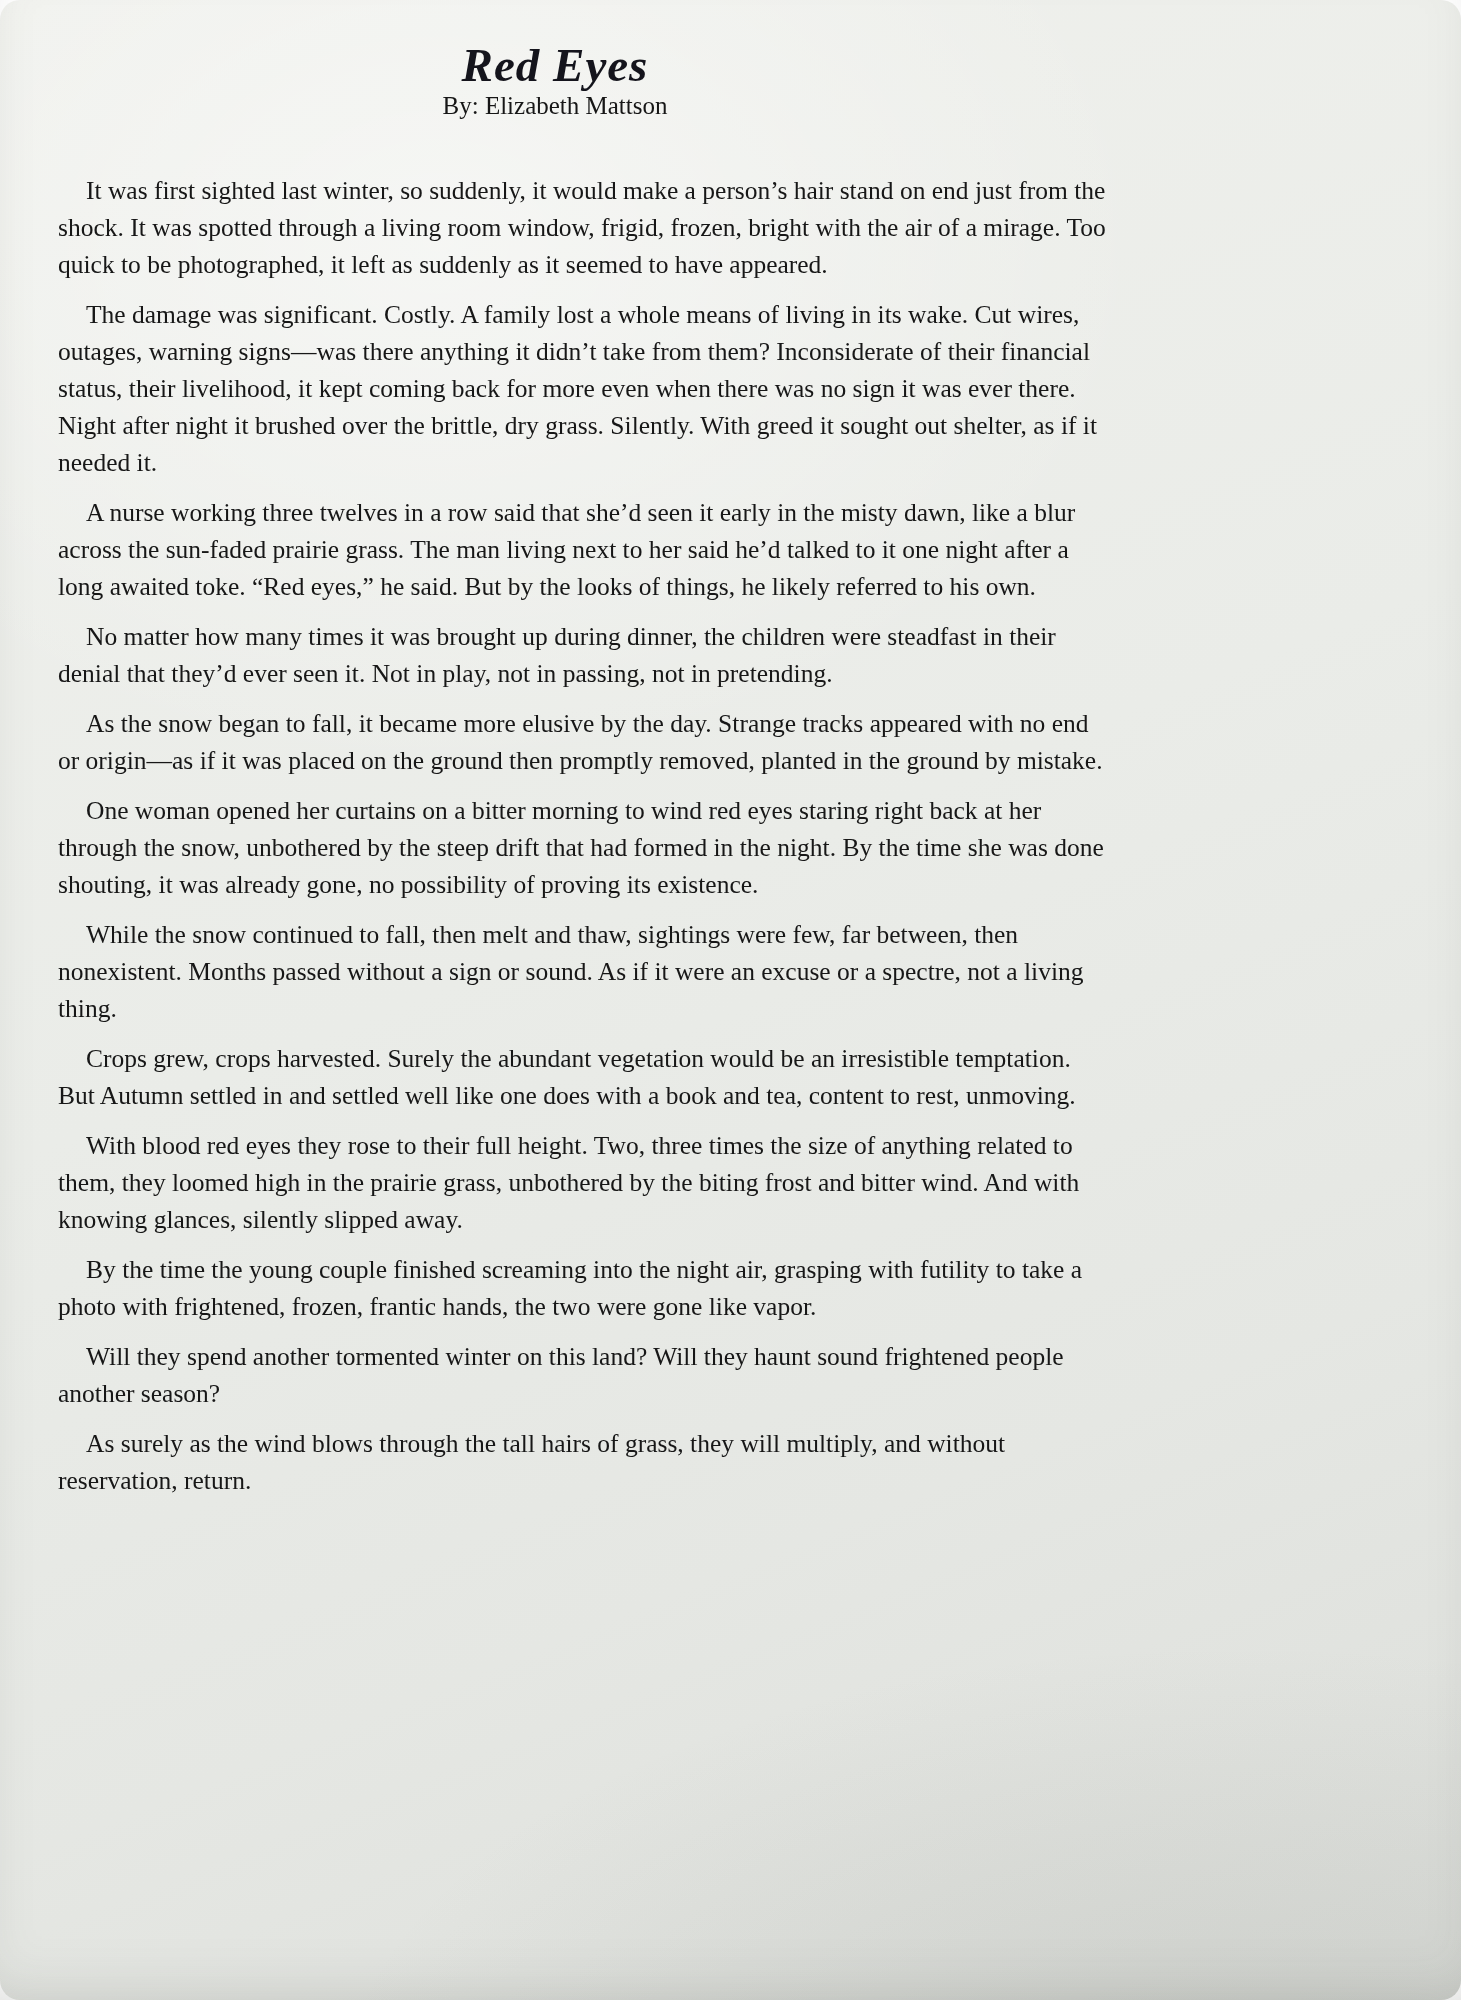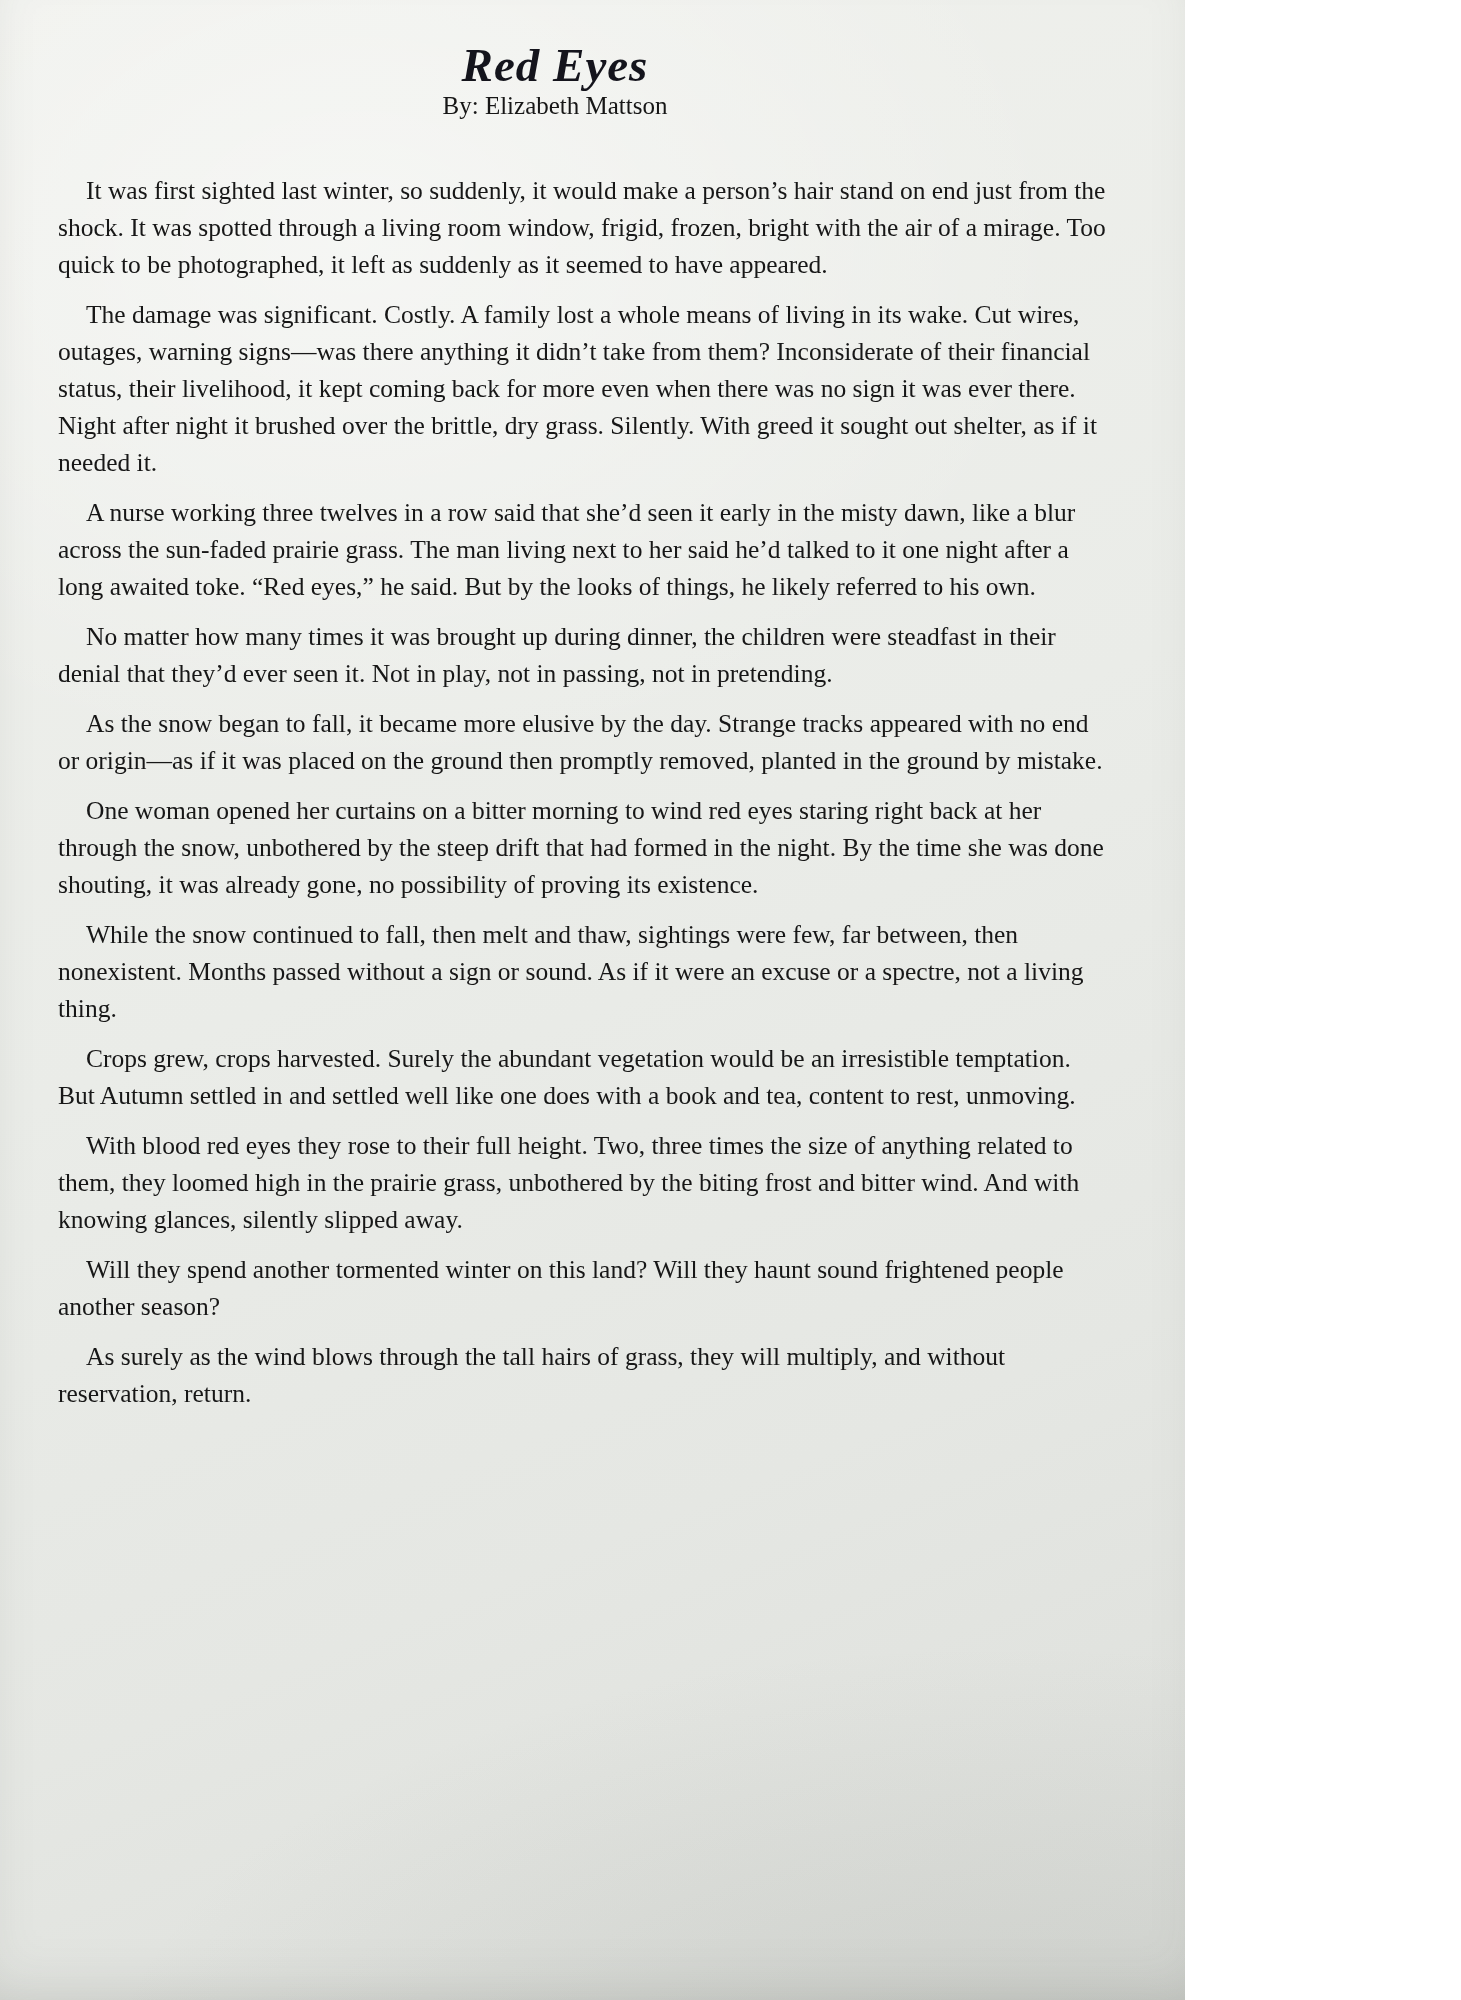--- a/index.html
+++ b/index.html
@@ -9,28 +9,29 @@
   body {
     width: 1461px;
     height: 2000px;
     overflow: hidden;
     font-family: "Liberation Serif", serif;
     color: #171717;
     background: linear-gradient(155deg, #f1f2ee 0%, #ebedе9 40%, #e7e9e5 70%, #dee0dc 100%);
   }
   .page {
     position: relative;
-    width: 1185px;
+    width: 1461px;
     height: 2000px;
     background:
       radial-gradient(ellipse 1200px 900px at 30% 12%, rgba(255,255,255,0.45), rgba(255,255,255,0) 60%),
       radial-gradient(ellipse 1400px 700px at 85% 105%, rgba(120,125,118,0.18), rgba(120,125,118,0) 65%),
       linear-gradient(158deg, #f0f1ed 0%, #eaece8 45%, #e5e7e3 72%, #dcdeda 100%);
     box-sizing: border-box;
     padding-top: 38px;
+    border-radius: 20px;
   }
   .page::after {
     content: "";
     position: absolute;
     inset: 0;
     pointer-events: none;
     box-shadow: inset 0 -28px 60px -30px rgba(90,95,88,0.25);
   }
   .title {
     width: 1110px;
@@ -74,16 +75,17 @@
   <div class="body-text">
     <p>It was first sighted last winter, so suddenly, it would make a person’s hair stand on end just from the shock. It was spotted through a living room window, frigid, frozen, bright with the air of a mirage. Too quick to be photographed, it left as suddenly as it seemed to have appeared.</p>
     <p>The damage was significant. Costly. A family lost a whole means of living in its wake. Cut wires, outages, warning signs—was there anything it didn’t take from them? Inconsiderate of their financial status, their livelihood, it kept coming back for more even when there was no sign it was ever there. Night after night it brushed over the brittle, dry grass. Silently. With greed it sought out shelter, as if it needed it.</p>
     <p>A nurse working three twelves in a row said that she’d seen it early in the misty dawn, like a blur across the sun-faded prairie grass. The man living next to her said he’d talked to it one night after a long awaited toke. “Red eyes,” he said. But by the looks of things, he likely referred to his own.</p>
     <p>No matter how many times it was brought up during dinner, the children were steadfast in their denial that they’d ever seen it. Not in play, not in passing, not in pretending.</p>
     <p>As the snow began to fall, it became more elusive by the day. Strange tracks appeared with no end or origin—as if it was placed on the ground then promptly removed, planted in the ground by mistake.</p>
     <p>One woman opened her curtains on a bitter morning to wind red eyes staring right back at her through the snow, unbothered by the steep drift that had formed in the night. By the time she was done shouting, it was already gone, no possibility of proving its existence.</p>
     <p>While the snow continued to fall, then melt and thaw, sightings were few, far between, then nonexistent. Months passed without a sign or sound. As if it were an excuse or a spectre, not a living thing.</p>
     <p>Crops grew, crops harvested. Surely the abundant vegetation would be an irresistible temptation. But Autumn settled in and settled well like one does with a book and tea, content to rest, unmoving.</p>
     <p>With blood red eyes they rose to their full height. Two, three times the size of anything related to them, they loomed high in the prairie grass, unbothered by the biting frost and bitter wind. And with knowing glances, silently slipped away.</p>
+    <p>By the time the young couple finished screaming into the night air, grasping with futility to take a photo with frightened, frozen, frantic hands, the two were gone like vapor.</p>
     <p>Will they spend another tormented winter on this land? Will they haunt sound frightened people another season?</p>
     <p>As surely as the wind blows through the tall hairs of grass, they will multiply, and without reservation, return.</p>
   </div>
 </div>
 
 </body></html>

